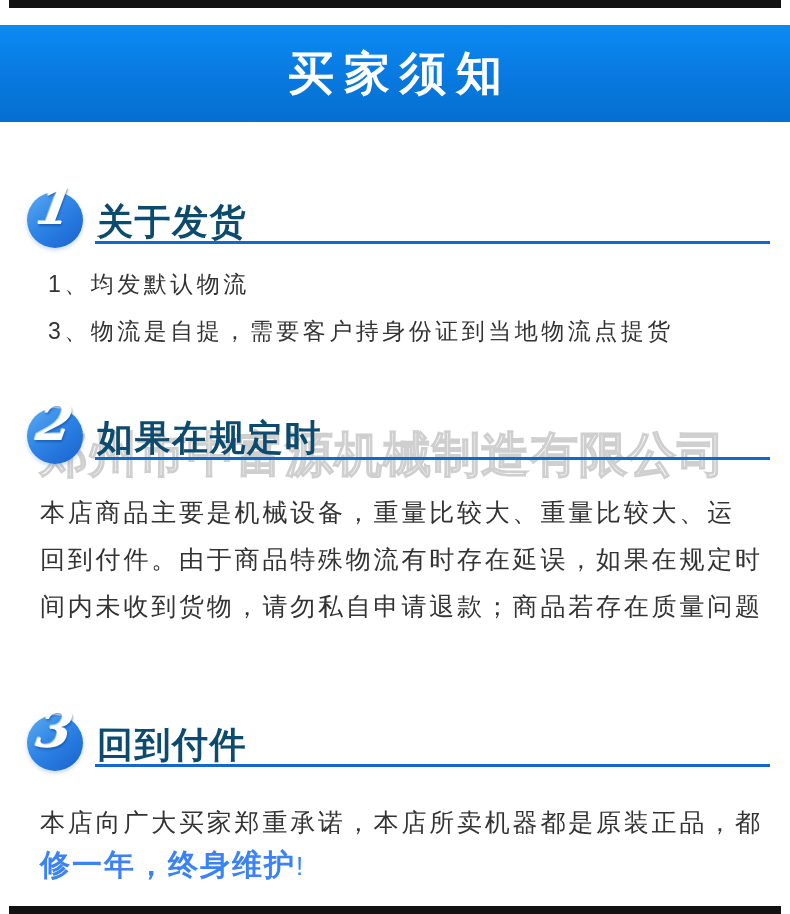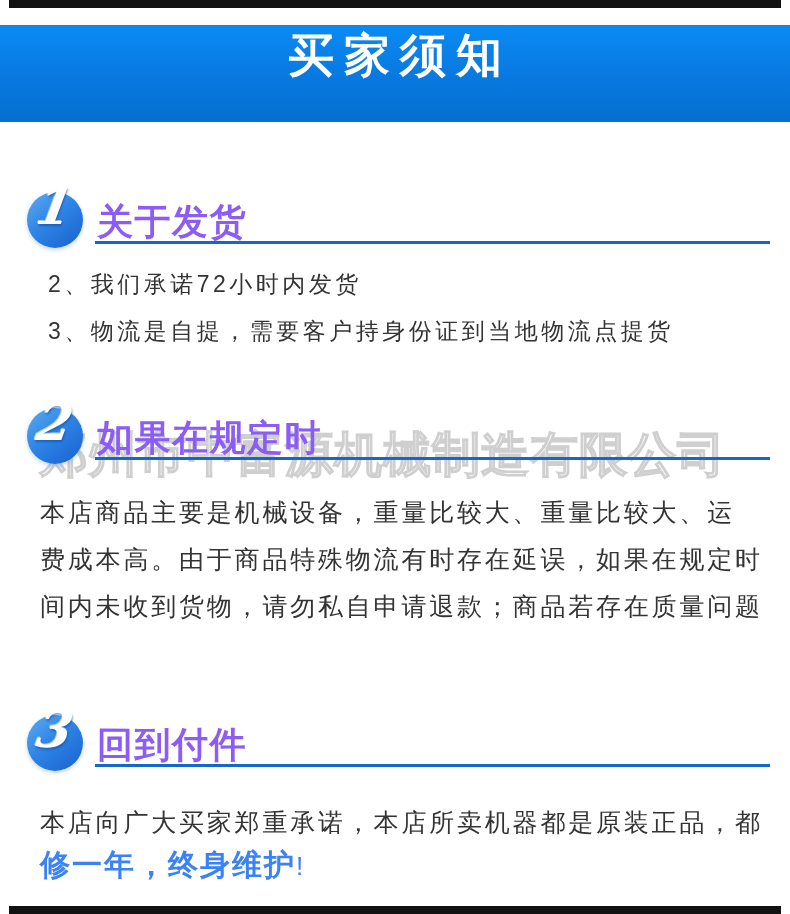--- a/index.html
+++ b/index.html
@@ -10,21 +10,21 @@
   }
   
   .edge-bar { position:absolute; left:9px; right:9px; height:8px; background:#121212; }
   .edge-bar.top { top:0; }
   .edge-bar.bottom { bottom:0; }
 
   
   .banner {
     position:absolute; top:25px; left:0; right:0; height:97px;
     background:linear-gradient(180deg,#0a8bf4 0%,#0877dd 60%,#0470d0 100%);
-    display:flex; justify-content:center;
+    display:flex; align-items:center; justify-content:center;
   }
   .banner-title {
     color:#ffffff; font-weight:bold; font-size:46px;
     letter-spacing:10px; padding-left:10px; white-space:nowrap;
   }
 
   
   .watermark {
     position:absolute; left:40px; right:40px; top:420px; height:70px;
     line-height:70px; font-size:48px; font-weight:bold;
@@ -44,21 +44,21 @@
     box-shadow:0 2px 4px rgba(20,90,180,0.25);
   }
   .badge-num {
     position:absolute; left:50%; top:-13px; transform:translateX(-50%) skewX(-10deg);
     font-family:"DejaVu Serif","Liberation Serif",serif;
     font-style:italic; font-weight:bold; font-size:50px; line-height:1.1;
     color:#ffffff; text-shadow:1px 2px 2px rgba(10,70,150,0.5), -1px -1px 0 rgba(255,255,255,0.6);
   }
   .sec-title {
     position:absolute; left:70px; top:13px; font-size:36px; font-weight:bold;
-    letter-spacing:1.5px; color:#8b5cf6; white-space:nowrap; line-height:34px;
+    letter-spacing:1.5px; color:#0c4a6e; white-space:nowrap; line-height:34px;
   }
   .sec-underline { position:absolute; left:68px; right:0; top:49px; height:3px; background:#1268cc; }
 
   
   .ship-list { position:absolute; left:48px; top:261px; z-index:1; }
   .ship-item {
     font-size:23px; color:#333333; line-height:47px;
     letter-spacing:3.5px; white-space:nowrap;
   }
 
@@ -91,37 +91,37 @@
 
 <div class="sec-head s1">
   <div class="badge">
     <span class="badge-num">1</span>
   </div>
   <div class="sec-title">关于发货</div>
   <div class="sec-underline"></div>
 </div>
 
 <div class="ship-list">
-  <div class="ship-item">2、我们承诺72小时内发货</div>
+  <div class="ship-item">1、均发默认物流</div>
   <div class="ship-item">3、物流是自提，需要客户持身份证到当地物流点提货</div>
 </div>
 
 <div class="watermark">郑州市中富源机械制造有限公司</div>
 
 <div class="sec-head s2">
   <div class="badge">
     <span class="badge-num">2</span>
   </div>
   <div class="sec-title">如果在规定时</div>
   <div class="sec-underline"></div>
 </div>
 
 <div class="para2">
   <div class="para-line">本店商品主要是机械设备，重量比较大、重量比较大、运</div>
-  <div class="para-line">费成本高。由于商品特殊物流有时存在延误，如果在规定时</div>
+  <div class="para-line">回到付件。由于商品特殊物流有时存在延误，如果在规定时</div>
   <div class="para-line">间内未收到货物，请勿私自申请退款；商品若存在质量问题</div>
 </div>
 
 <div class="sec-head s3">
   <div class="badge">
     <span class="badge-num">3</span>
   </div>
   <div class="sec-title">回到付件</div>
   <div class="sec-underline"></div>
 </div>

